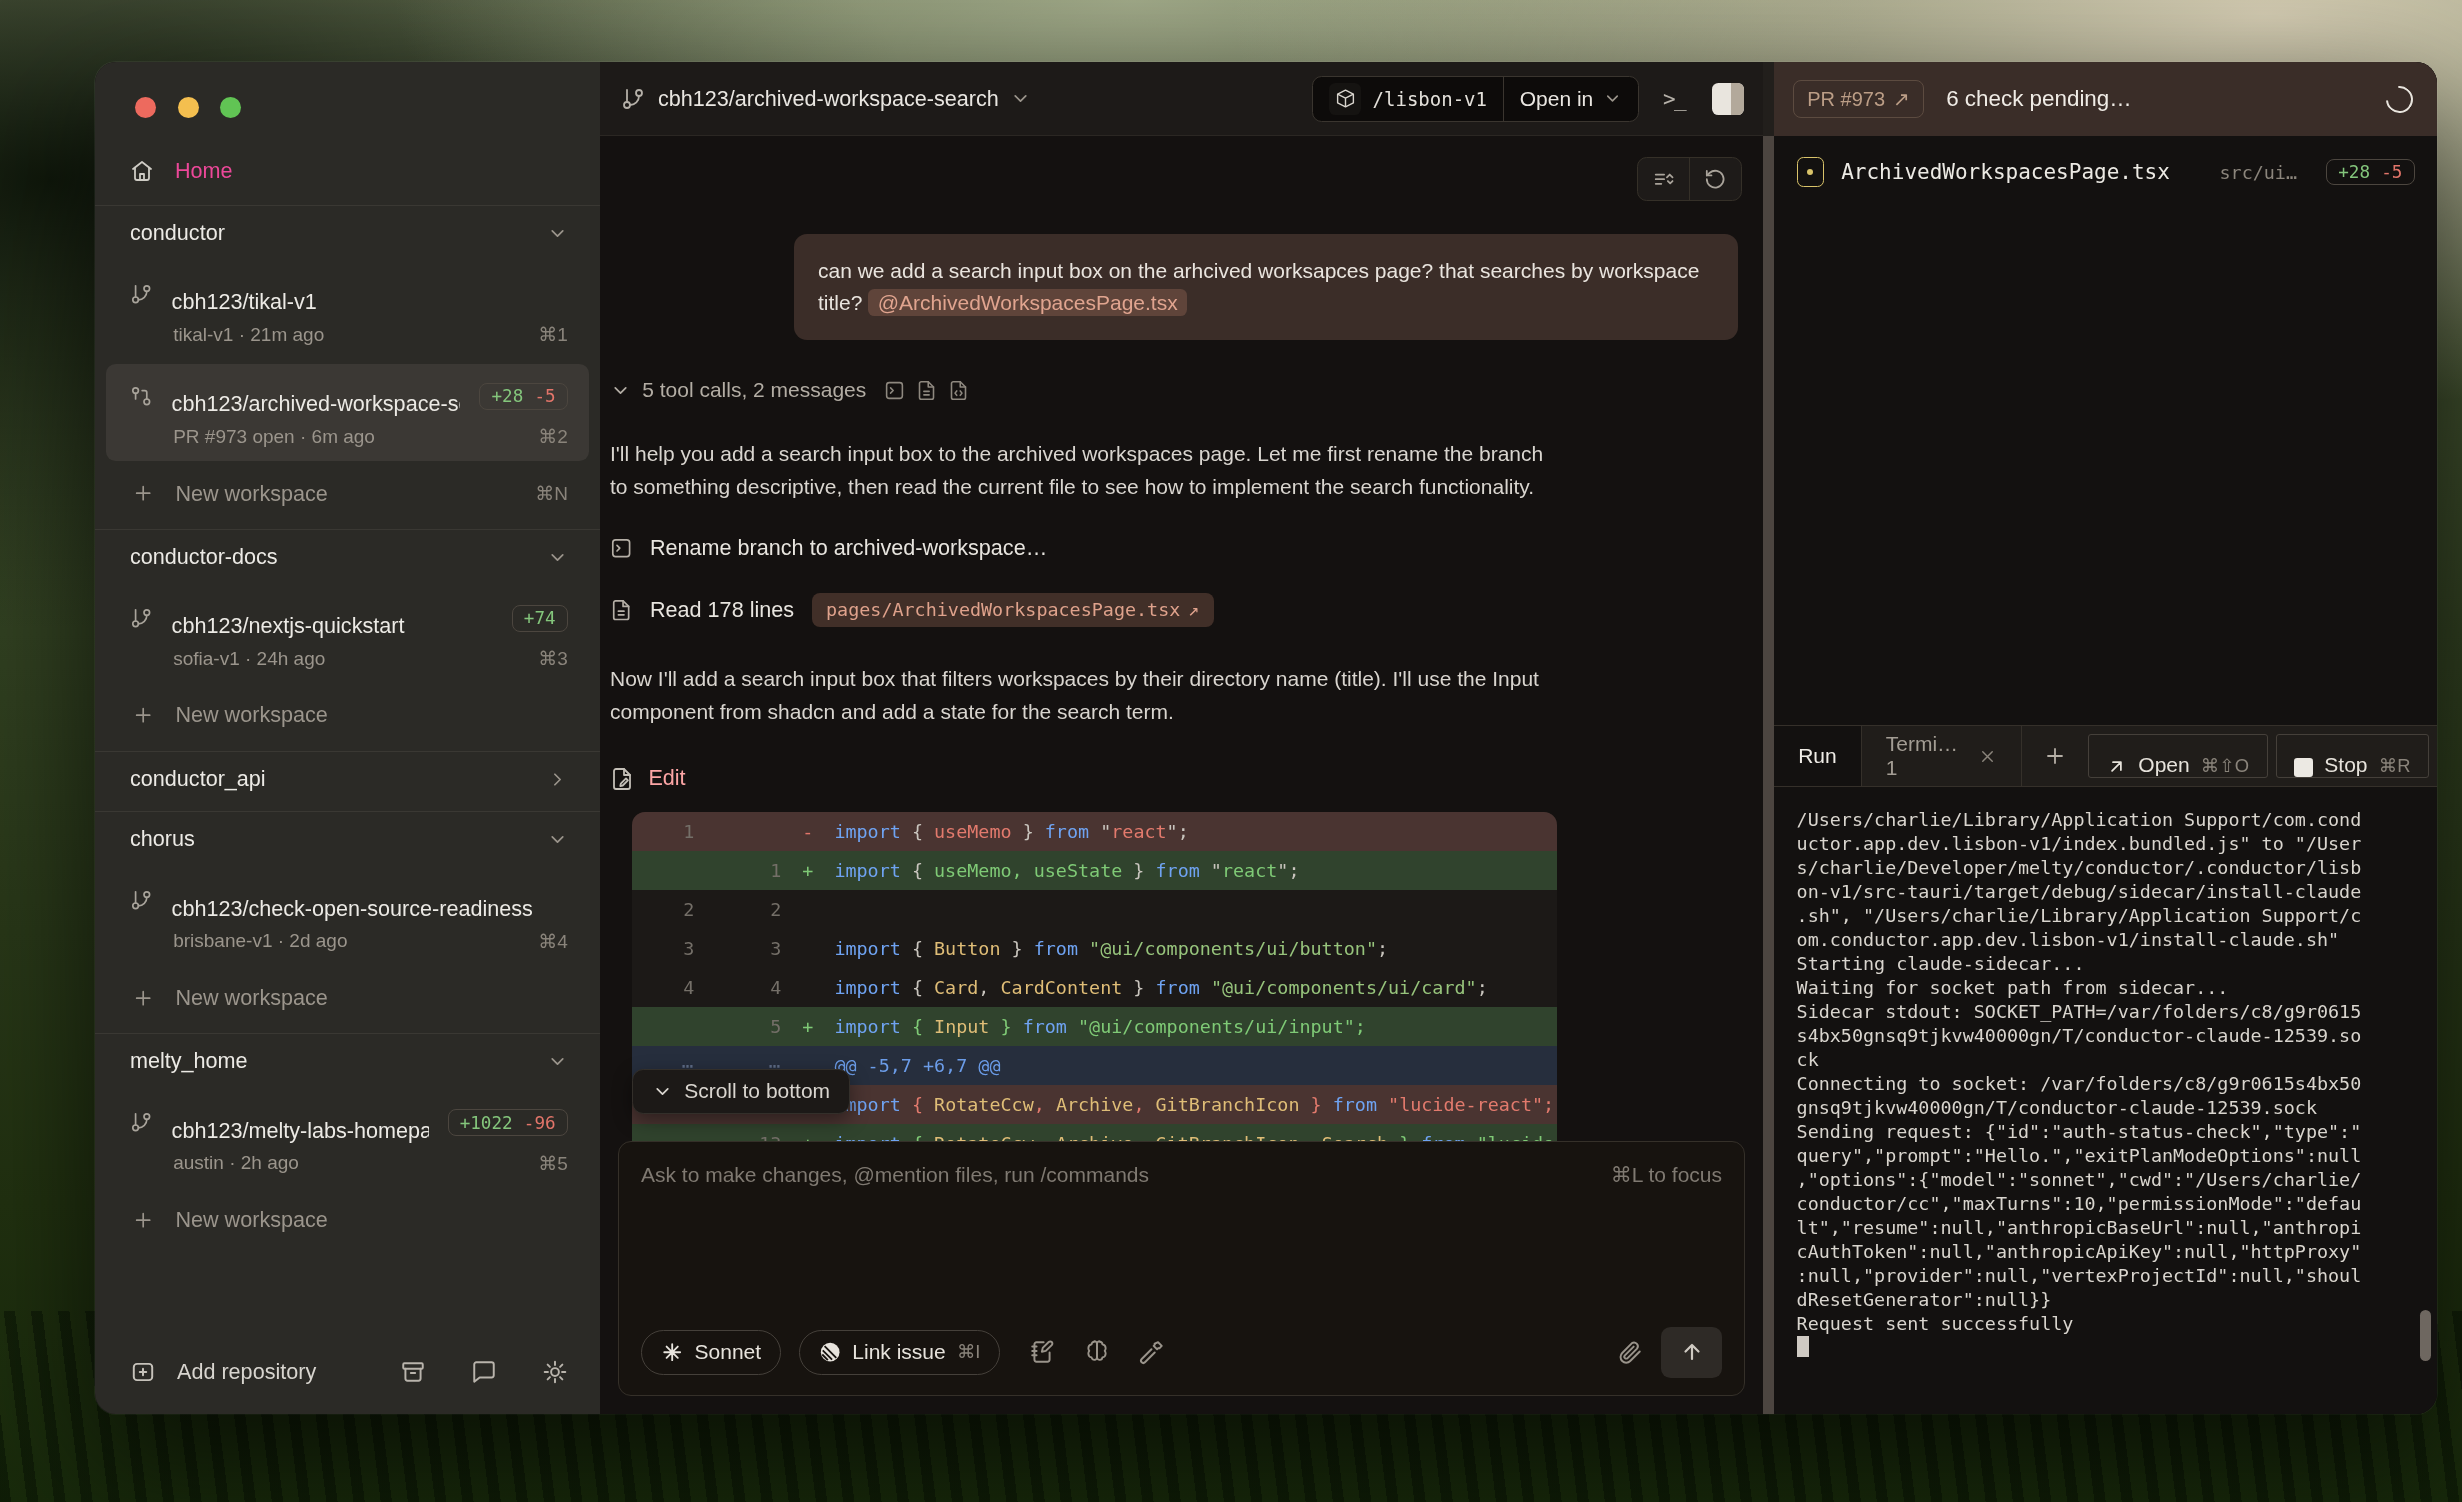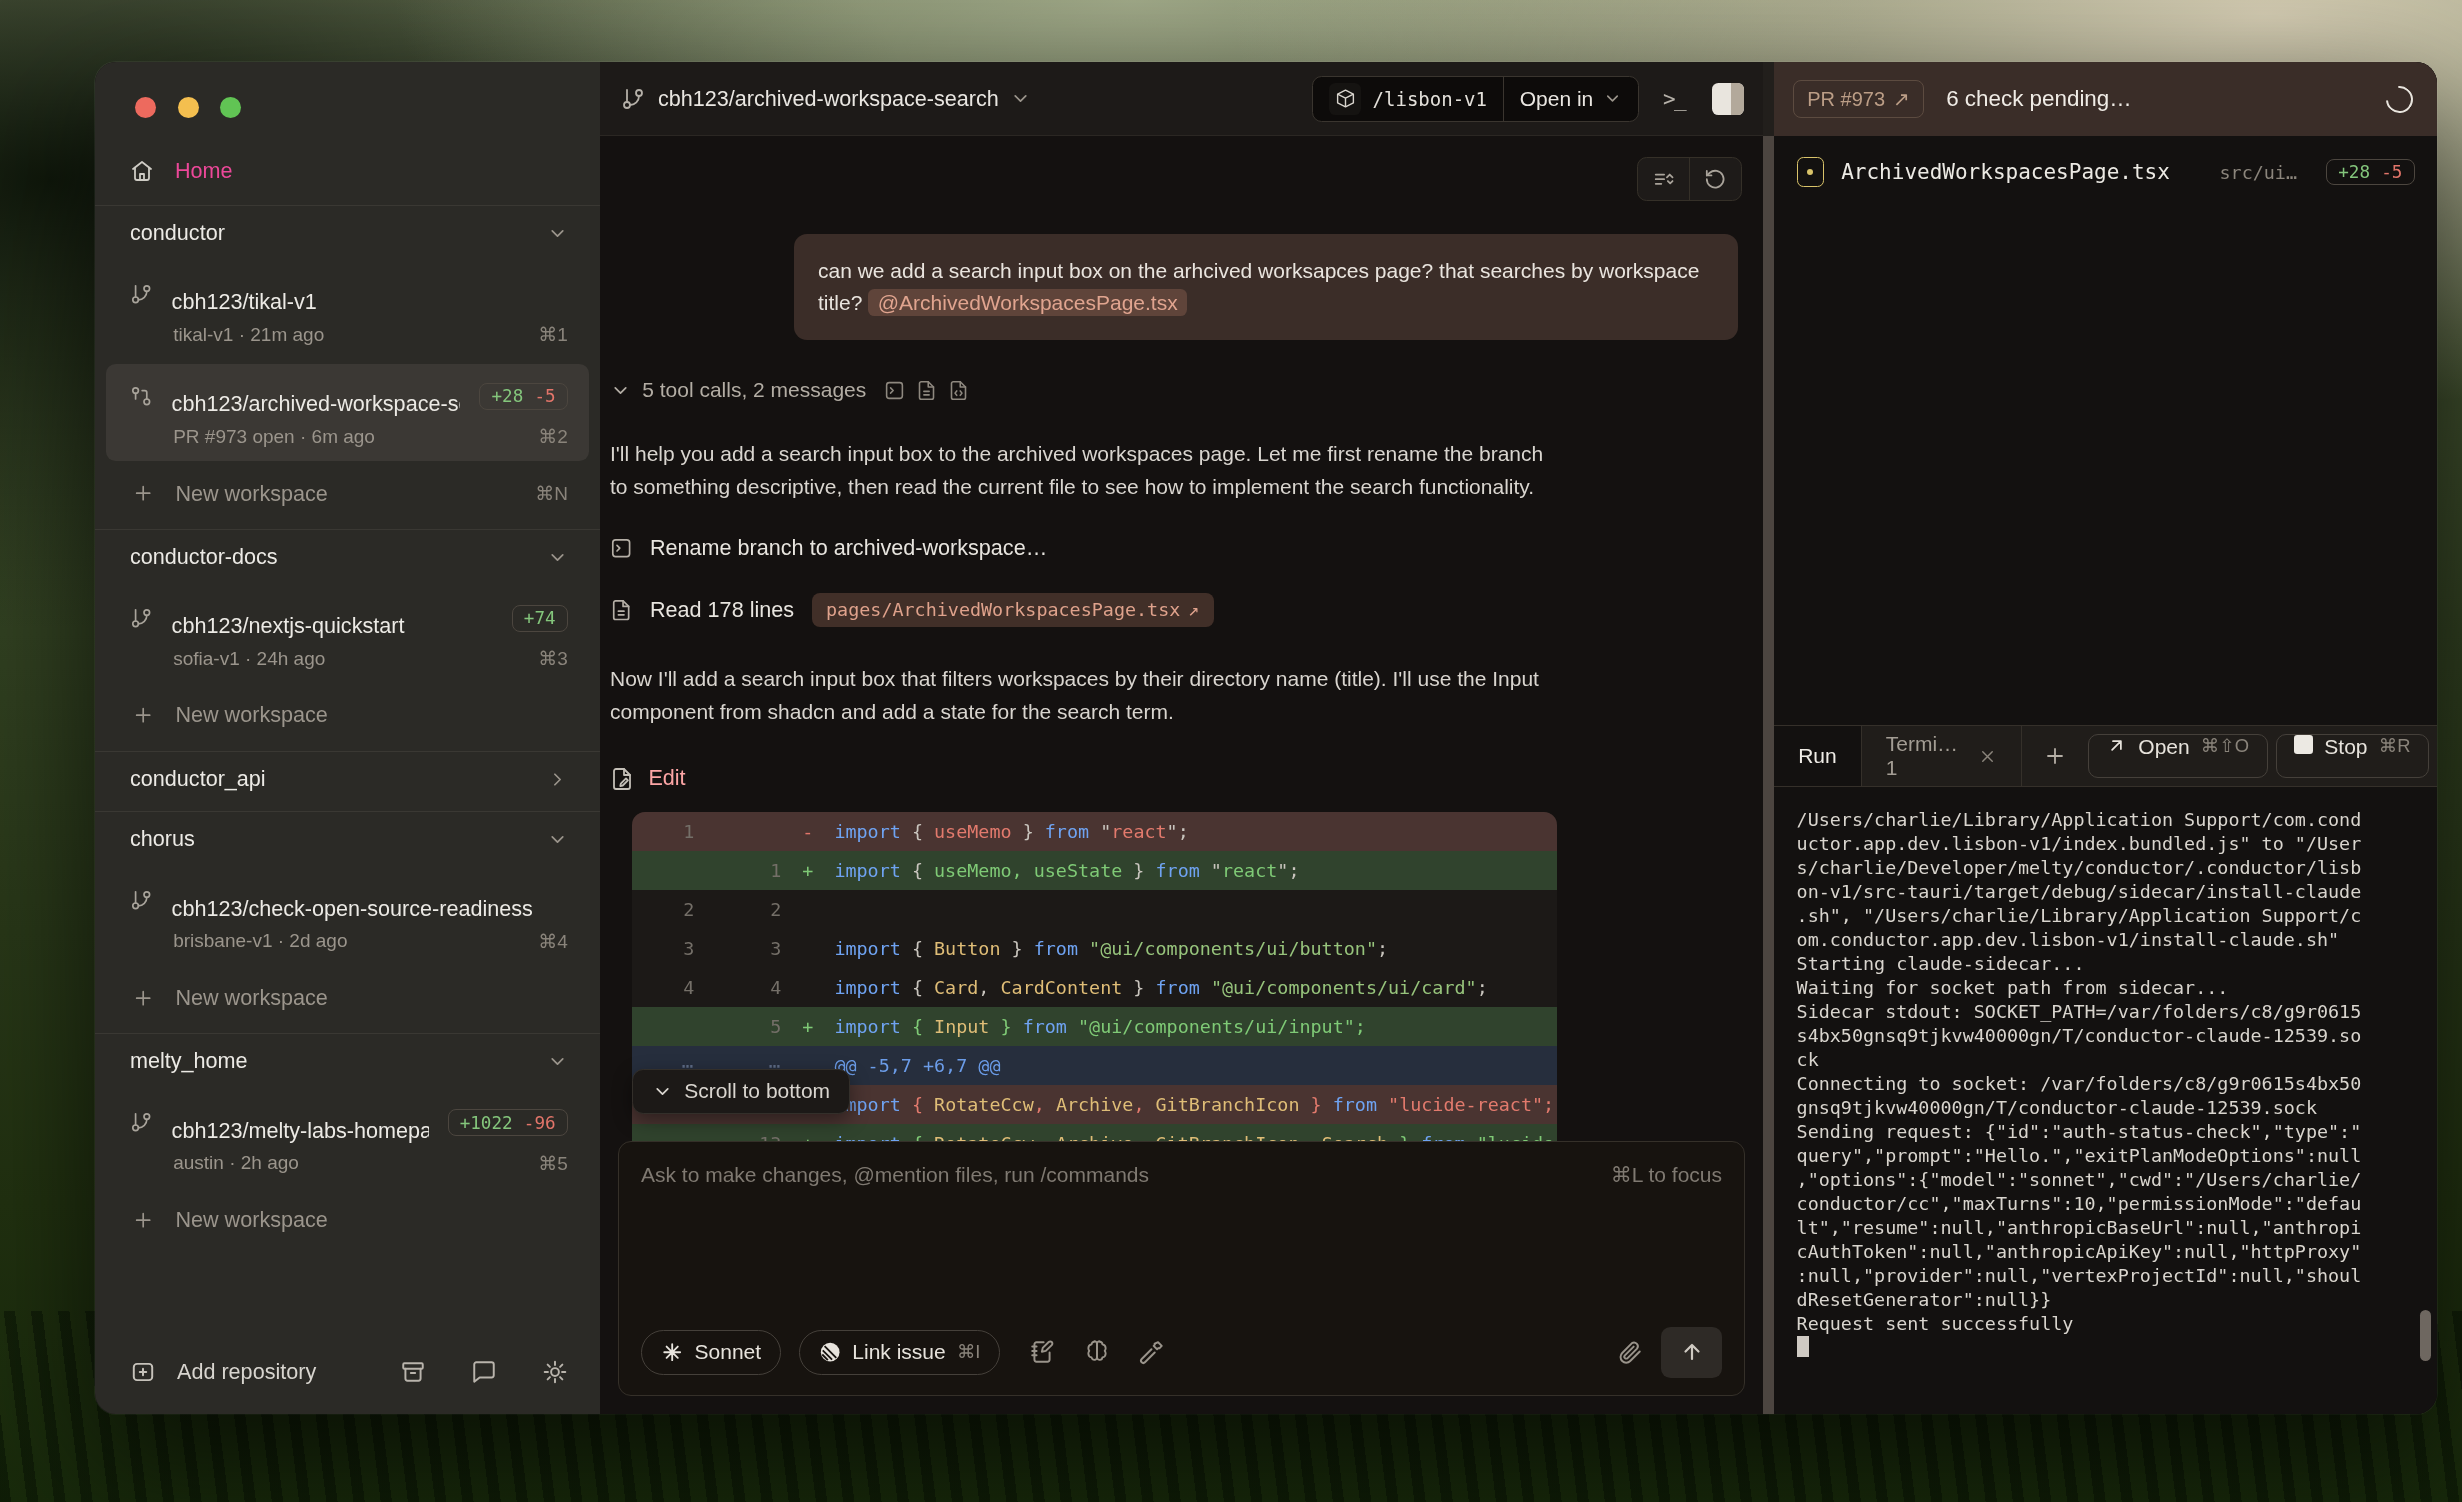--- a/index.html
+++ b/index.html
@@ -141,21 +141,21 @@
   .file-path{ font-family:"DejaVu Sans Mono", monospace; font-size:18.4px; color:#8b857c; white-space:nowrap;
               overflow:hidden; flex:1;margin-left:32px; }
   .tabs{ height:62px; flex:none; background:#201d1a; border-top:0.8px solid #35302a; border-bottom:0.8px solid #35302a;
          display:flex; align-items:stretch; }
   .tab{ display:flex; align-items:center; gap:13px; padding:0 24px; font-size:21px; color:#a39d94; }
   .tab.active{ background:#131110; color:#f0ede7; border-right:0.8px solid #35302a; }
   .tab.inactive{ border-right:0.8px solid #35302a; }
   .tab .x{ color:#8b857c; }
   .tab-plus{ display:flex; align-items:center; padding:0 21px; color:#b5afa6; }
   .tabs .sp{ flex:1; }
-  .tab-btn{ display:flex; align-items:flex-start; gap:11.2px; border:0.8px solid #45403a; border-radius:10px;
+  .tab-btn{ display:flex; align-items:flex-end; gap:11.2px; border:0.8px solid #45403a; border-radius:3px;
             margin:8px 8px 8px 0; padding:0 17.6px; font-size:21px; color:#e7e3dc; }
   .tab-btn .kbd{ font-size:18.4px; }
   .stop-sq{ width:19px; height:19px; border-radius:3.2px; background:#ece9e3; }
   .terminal{ height:627px; flex:none; position:relative; background:#131110; padding:21px 16px 0 22.4px; }
   .terminal pre{ font-family:"DejaVu Sans Mono", monospace; font-size:18.4px; line-height:24px; color:#d9d5ce; }
   .cursor{ display:inline-block; width:12px; height:21px; background:#cfcac3; vertical-align:-3.2px; }
   .t-scrollbar{ position:absolute; right:6.4px; bottom:53px; width:10.4px; height:51px; border-radius:5.6px; background:#6e6760; }
 </style>
 </head>
 <body>

